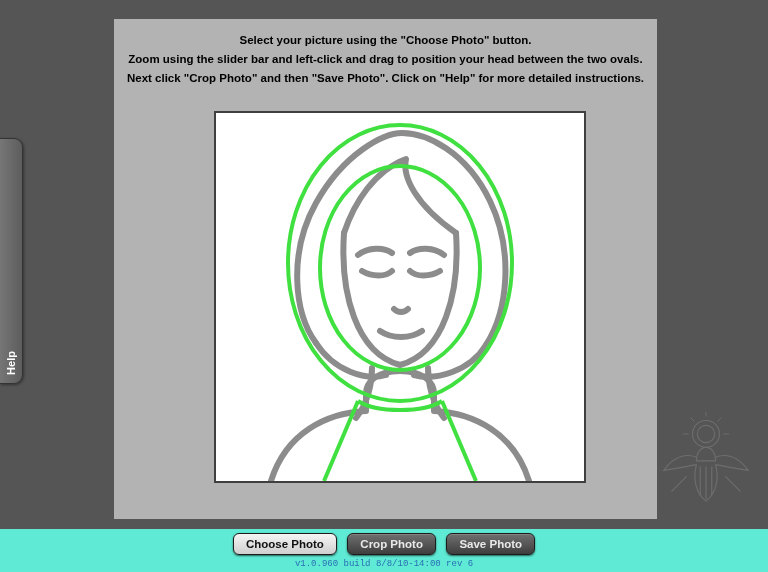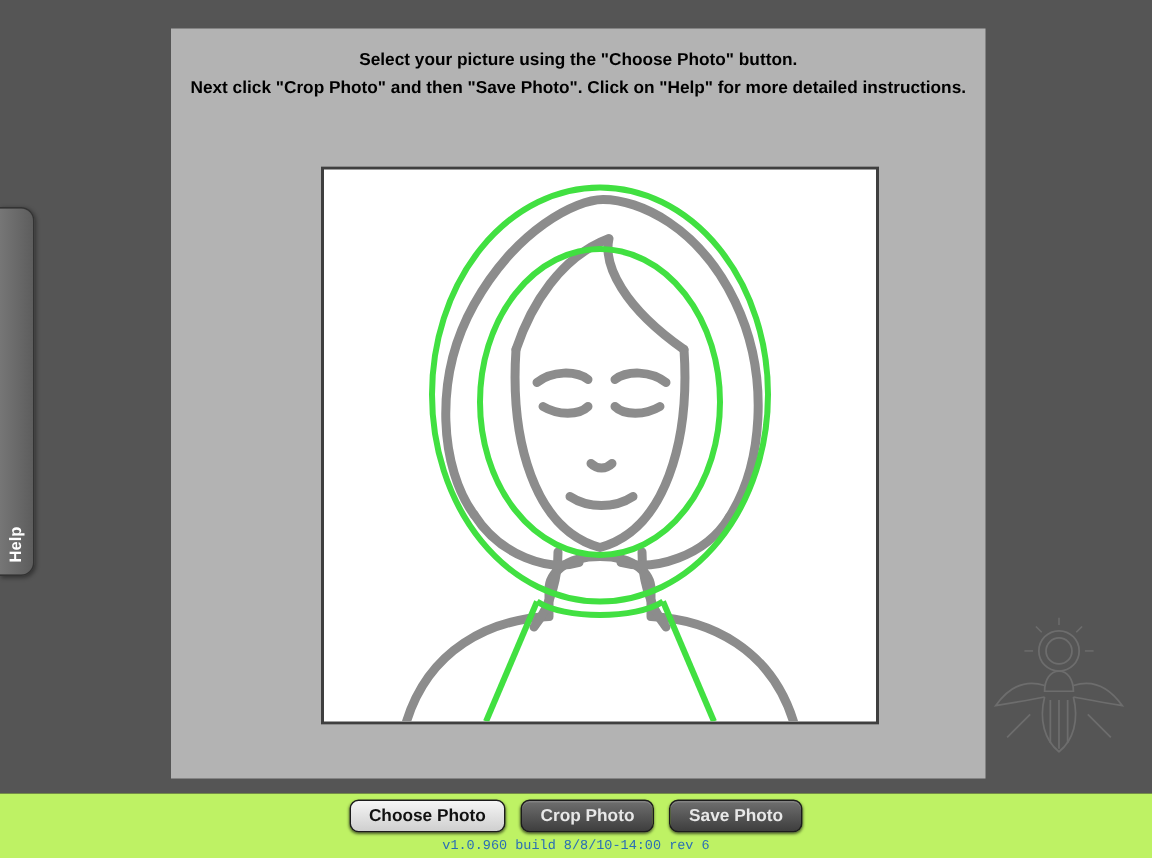--- a/index.html
+++ b/index.html
@@ -5,36 +5,37 @@
   html,body{margin:0;padding:0;width:768px;height:572px;overflow:hidden;font-family:Arial,Helvetica,sans-serif;}
   .outer{position:relative;width:768px;height:572px;background:#000;}
   .stage{position:absolute;left:0;top:0;width:768px;height:529px;background:#555;}
   .panel{position:absolute;left:114px;top:19px;width:543px;height:500px;background:#b3b3b3;}
   .instructions{padding:10px 10px 6px 10px;text-align:center;font-size:11.5px;font-weight:bold;color:#000;line-height:1.3;}
   .instructions p{margin:4px 0;}
   .photo-frame{position:absolute;left:100px;top:92px;width:368px;height:368px;border:2px solid #3f3f3f;background:#fff;overflow:hidden;}
   .portrait-svg{position:absolute;left:0;top:0;width:368px;height:368px;}
   .help-tab{position:absolute;left:0;top:138px;width:22px;height:244px;border:1px solid #333;border-left:none;border-top-right-radius:9px;border-bottom-right-radius:9px;background:linear-gradient(to right,#767676,#5d5d5d);box-shadow:1px 1px 3px rgba(0,0,0,0.4);cursor:pointer;}
   .help-tab span{position:absolute;left:50%;bottom:14px;transform:translateX(-50%) rotate(-90deg);transform-origin:center;color:#fff;font-size:11px;font-weight:bold;white-space:nowrap;}
-  .bottom-bar{position:absolute;left:0;top:529px;width:768px;height:43px;background:#bef264;}
+  .bottom-bar{position:absolute;left:0;top:529px;width:768px;height:43px;background:#5eead4;}
   .btn-row{position:absolute;left:0;top:4px;width:768px;text-align:center;}
   .btn{display:inline-block;margin:0 3px;border:1px solid #1c1c1c;border-radius:6px;padding:4px 12px;font-size:11.5px;font-weight:bold;cursor:pointer;background:linear-gradient(#6f6f6f,#3e3e3e);color:#e8e8e8;box-shadow:0 1px 0 rgba(255,255,255,0.15) inset, 0 1px 2px rgba(0,0,0,0.6);}
   .btn.primary{background:linear-gradient(#f5f5f5,#cfcfcf);color:#111;}
   .version{position:absolute;left:0;bottom:3px;width:768px;text-align:center;font-size:9px;font-family:Liberation Mono, monospace;color:#2a6fb5;}
   .seal{position:absolute;right:14px;bottom:24px;width:96px;height:96px;opacity:0.35;}
 </style>
 </head>
 <body>
 
 <div class="outer">
   <div class="stage">
 
     <div class="panel">
       <div class="instructions">
         <p>Select your picture using the "Choose Photo" button.</p>
+        <p>Zoom using the slider bar and left-click and drag to position your head between the two ovals.</p>
         <p>Next click "Crop Photo" and then "Save Photo".  Click on "Help" for more detailed instructions.</p>
       </div>
 
       <div class="photo-frame">
         <svg class="portrait-svg" viewBox="0 0 368 368">
 
           <g fill="none" stroke="#8c8c8c" stroke-width="6" stroke-linecap="round" stroke-linejoin="round">
 
             <path d="M55 368 C 70 320, 110 300, 150 298 L 150 280 C 150 270, 160 258, 184 258 C 208 258, 218 270, 218 280 L 218 298 C 258 300, 298 320, 313 368"></path>
 

